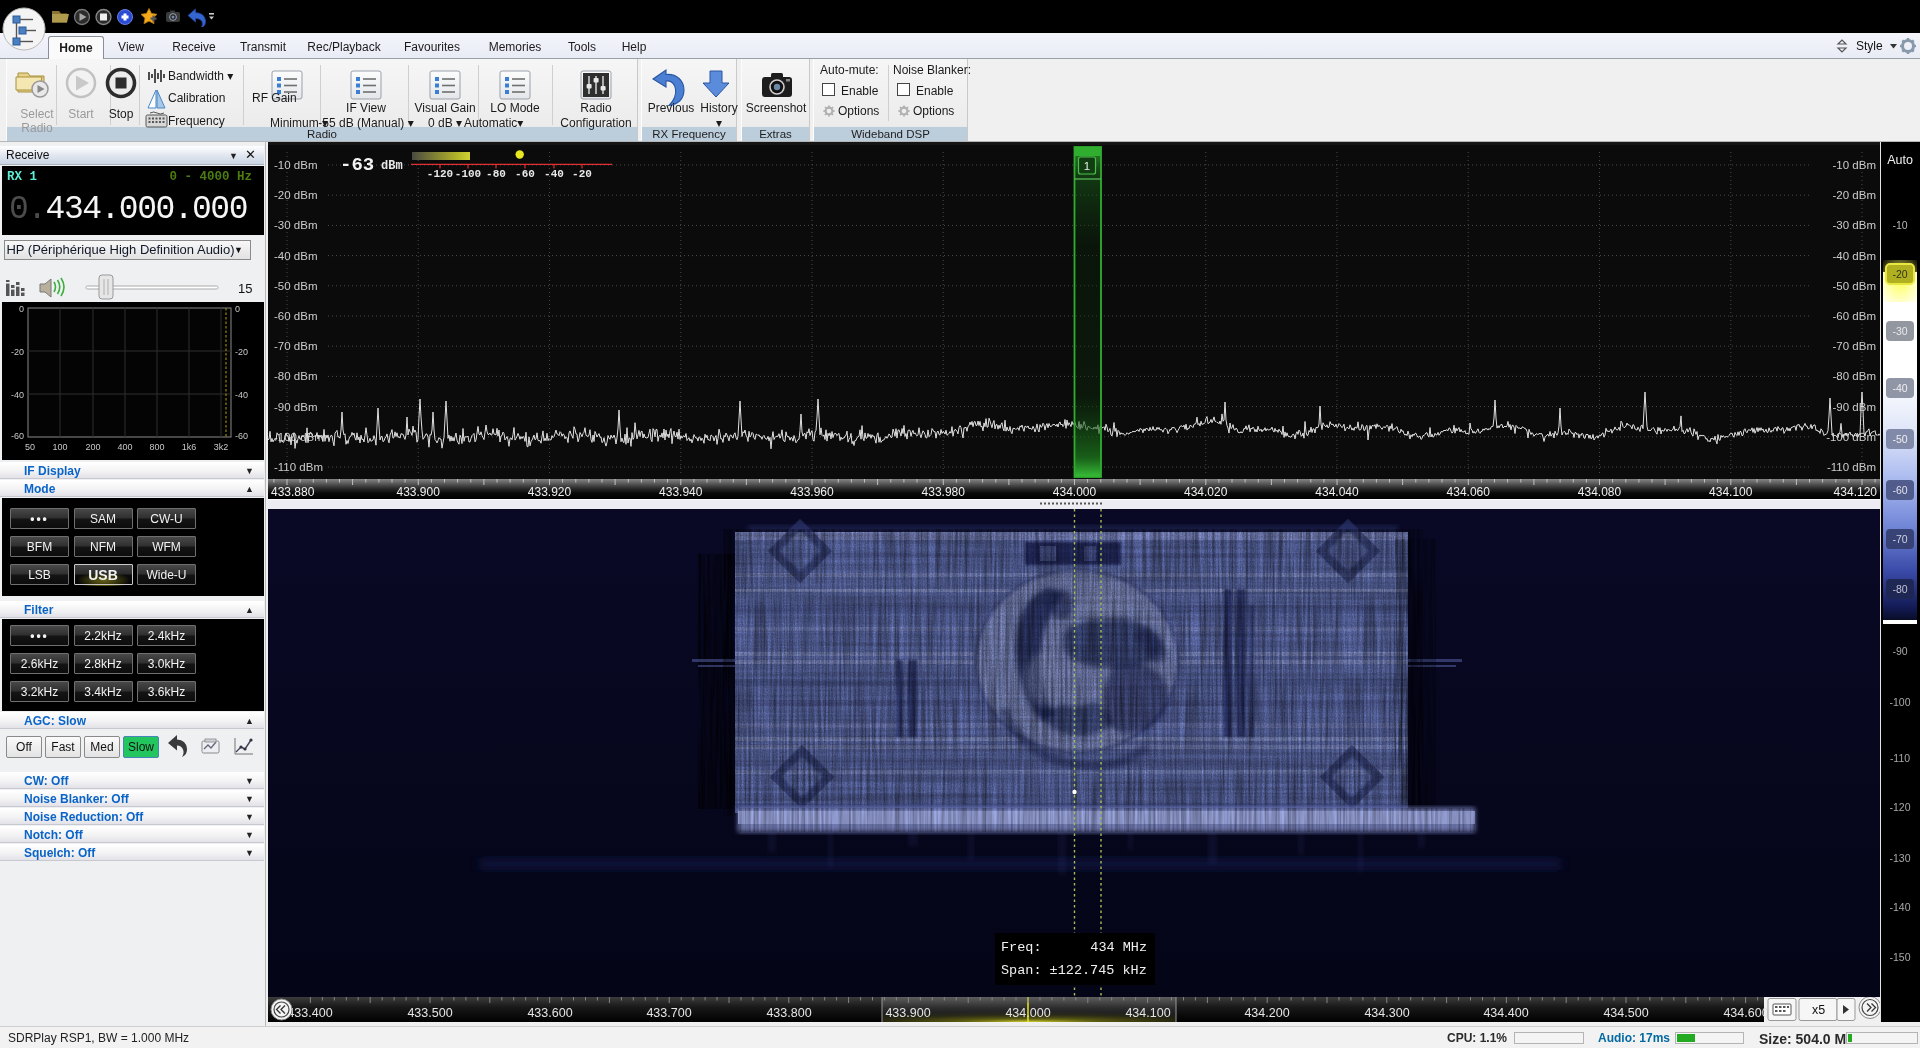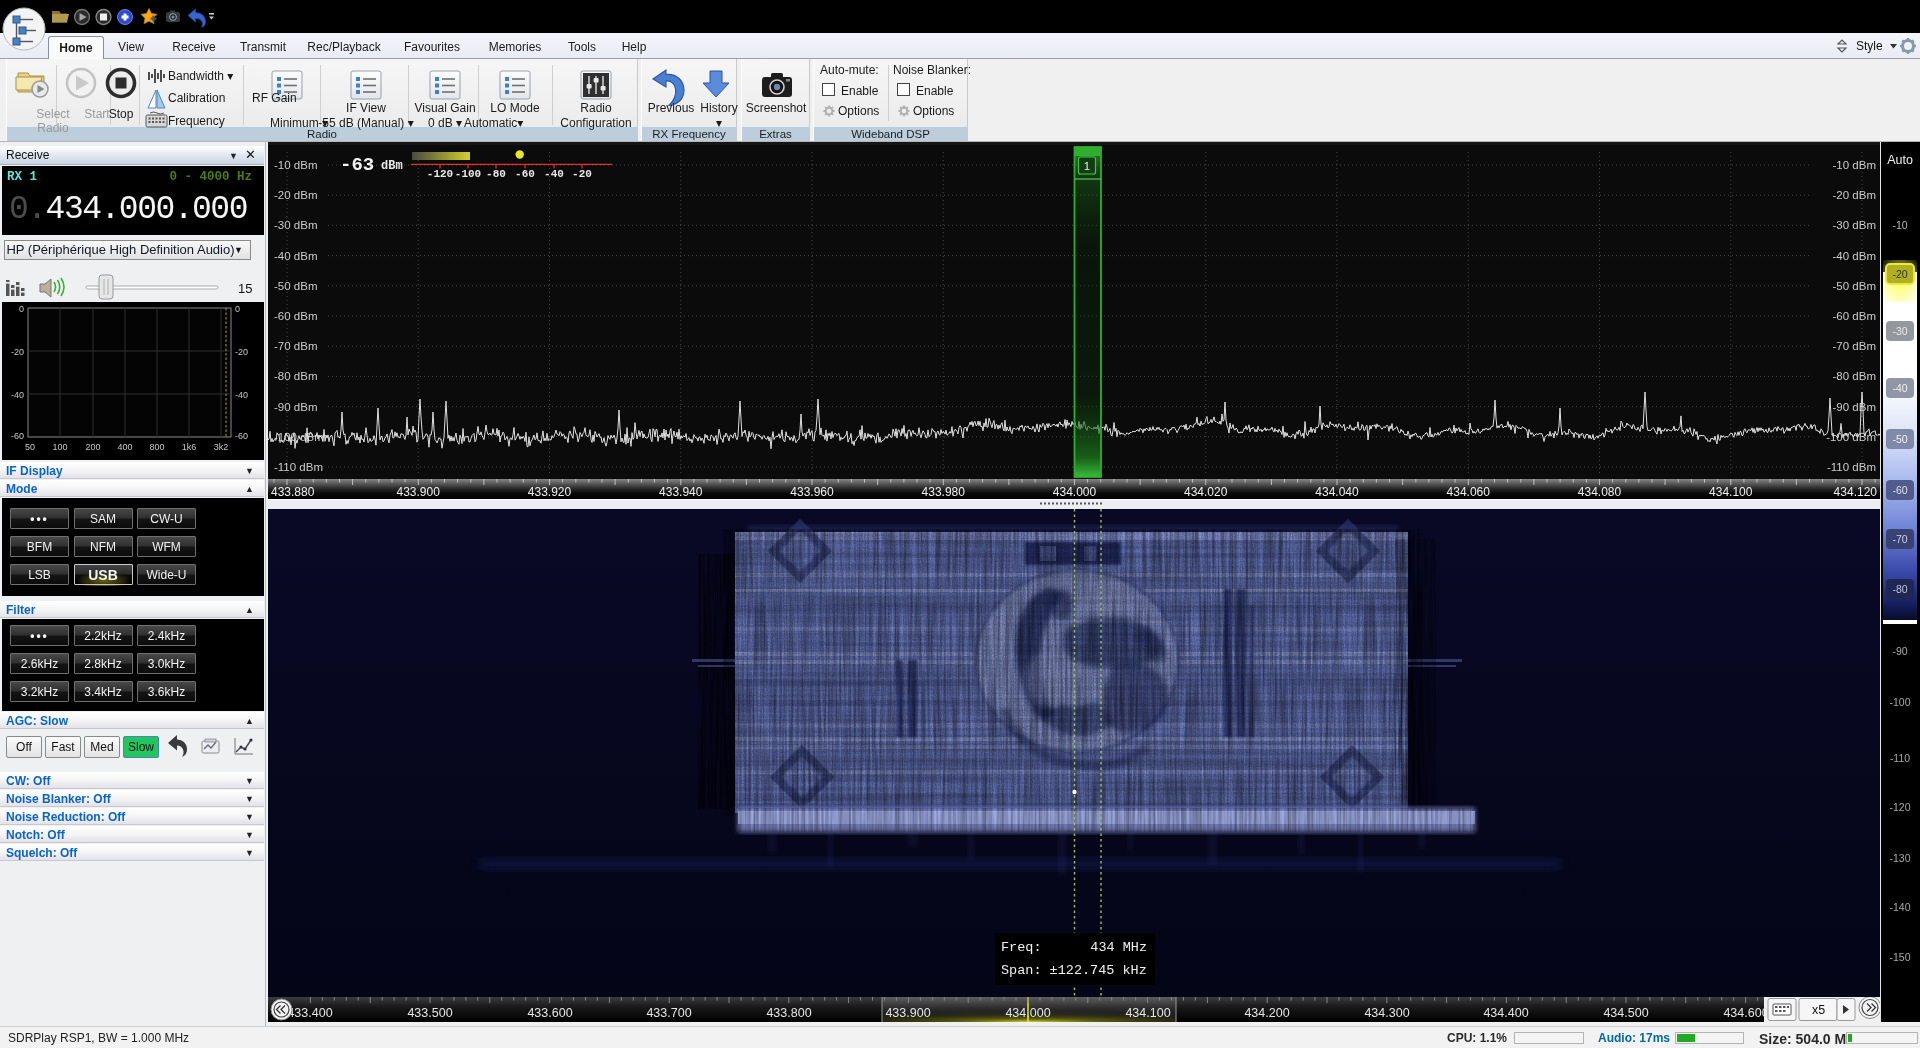--- a/index.html
+++ b/index.html
@@ -9,28 +9,28 @@
 #tabrow{position:absolute;left:0;top:33px;width:1920px;height:26px;
  background:linear-gradient(#f4f5fb,#e9ebf5);border-bottom:1px solid #9aa0a8;}
 .tab{position:absolute;top:3px;height:23px;line-height:22px;font-size:12px;color:#1b1b1b;text-align:center;}
 .tabact{background:#fafafa;border:1px solid #898f98;border-bottom:none;border-radius:3px 3px 0 0;font-weight:bold;}
 #ribbon{position:absolute;left:0;top:59px;width:1920px;height:83px;background:#f0f0f0;border-bottom:1px solid #b5b5b5;}
 .rgroup{position:absolute;top:0;height:82px;background:linear-gradient(#f6f6f6,#ececec 78%,#e6e6e6);border-right:1px solid #c9c9c9;border-left:1px solid #fdfdfd;}
 .rglabel{position:absolute;left:0;bottom:0;width:100%;height:14px;background:#bccddc;
  font-size:11.5px;color:#1e1e1e;text-align:center;line-height:14px;}
 .vsep{position:absolute;top:6px;height:60px;width:1px;background:#cfcfcf;}
 .rbtxt{position:absolute;font-size:12px;color:#1a1a1a;text-align:center;white-space:nowrap;}
-.gray{color:#9a9a9a;margin-left:16px;}
+.gray{color:#9a9a9a;}
 .cb{position:absolute;width:13px;height:13px;background:#fff;border:1px solid #444;}
 
 #leftpanel{position:absolute;left:0;top:142px;width:268px;height:884px;background:#eef0f2;}
 .lphead{position:absolute;left:0;width:264px;height:19px;background:linear-gradient(#ffffff,#dde4ee 60%,#c9d5e4);
  border-bottom:1px solid #aab2bc;font-size:12px;line-height:18px;color:#111;padding-left:6px;}
 .lphead2{position:absolute;left:0;width:264px;height:17px;background:linear-gradient(#ffffff,#f1f1f3 60%,#e2e2e8);
- border-top:1px solid #fff;border-bottom:1px solid #c8c8d0;font-size:12px;font-weight:bold;line-height:16px;color:#0a64c8;padding-left:6px;}
+ border-top:1px solid #fff;border-bottom:1px solid #c8c8d0;font-size:12px;font-weight:bold;line-height:16px;color:#0a64c8;padding-left:24px;}
 .arr{position:absolute;right:10px;font-size:9px;color:#222;line-height:9px;}
 .blk{position:absolute;left:2px;width:262px;background:#000;}
 .mbtn{position:absolute;width:59px;height:21px;border:1px solid #6f6f6f;border-radius:1px;
  background:linear-gradient(#484848,#303030 46%,#141414 54%,#0c0c0c);
  color:#f2f2f2;font-size:12px;text-align:center;line-height:20px;}
 .abtn{position:absolute;width:36px;height:22px;border:1px solid #8a8a8a;border-radius:2px;
  background:linear-gradient(#fbfbfb,#e3e3e3);font-size:12px;text-align:center;line-height:21px;color:#111;}
 .mono{font-family:"Liberation Mono",monospace;}
 
 #statusbar{position:absolute;left:0;top:1026px;width:1920px;height:22px;background:#f2f2f2;border-top:1px solid #cfcfcf;

